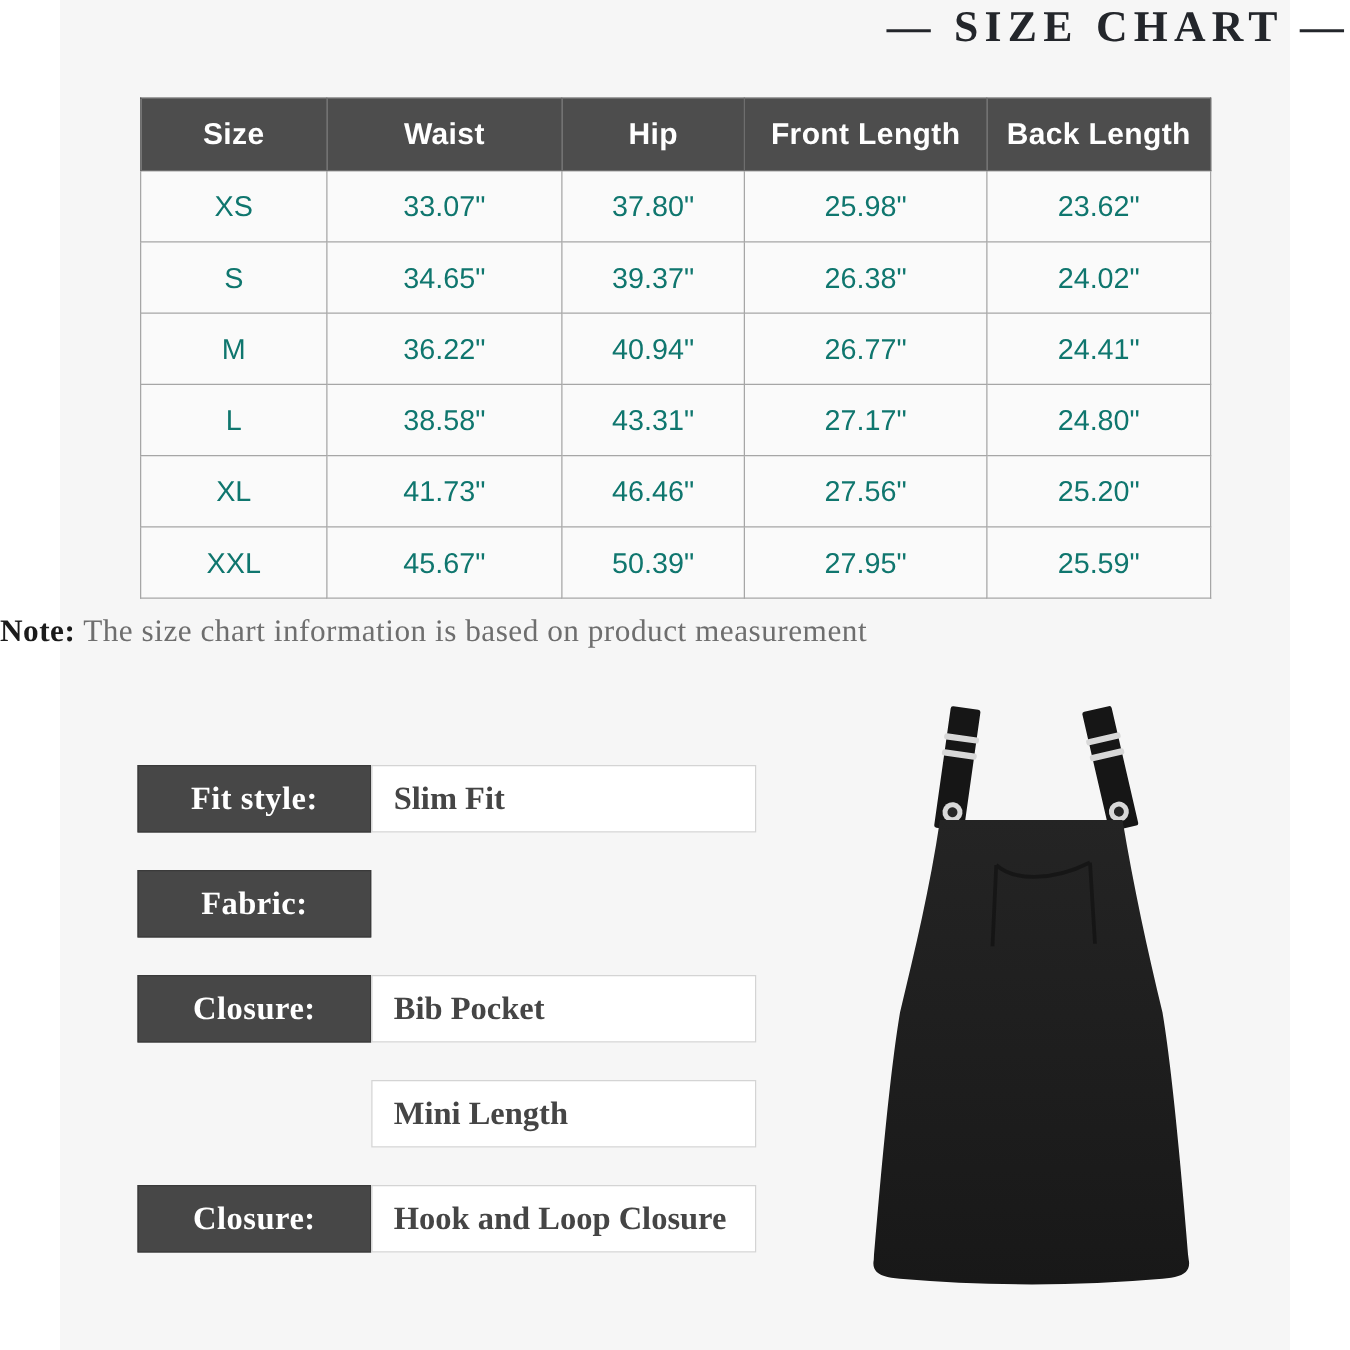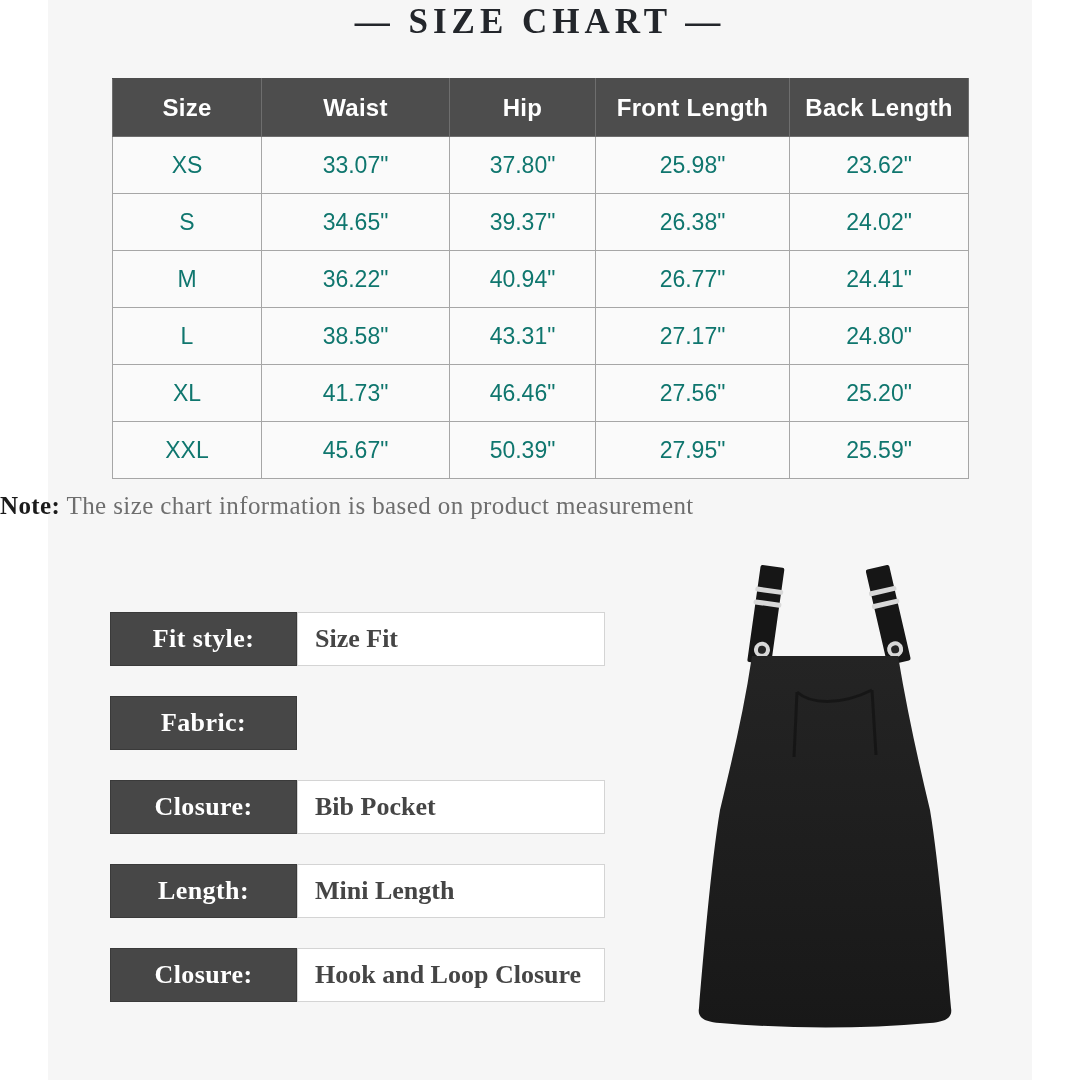--- a/index.html
+++ b/index.html
@@ -8,21 +8,21 @@
     background:#ffffff;
     font-family:"Liberation Serif", serif;
   }
   .card{
     position:absolute;left:48px;top:0;width:984px;height:1080px;
     background:#f6f6f6;
   }
   
   .title{
     position:absolute;left:0;top:2px;width:1080px;
-    text-align:center;
+    text-align:right;
     font-family:"Liberation Serif", serif;
     font-weight:700;font-size:35px;letter-spacing:5px;color:#23262b;
   }
   
   table.size-table{
     position:absolute;left:112px;top:78px;width:856px;
     border-collapse:collapse;table-layout:fixed;
     font-family:"Liberation Sans", sans-serif;
   }
   .size-table th{
@@ -132,28 +132,27 @@
         <td>25.59"</td>
       </tr>
     </tbody>
   </table>
 
   <div class="note">
     <span class="note-label">Note:</span><span> The size chart information is based on product measurement</span>
   </div>
 
   <div class="attr-label" style="top:612px">Fit style:</div>
-  <div class="attr-value" style="top:612px">Size Fit</div>
+  <div class="attr-value" style="top:612px">Slim Fit</div>
 
   <div class="attr-label" style="top:696px">Fabric:</div>
 
   <div class="attr-label" style="top:780px">Closure:</div>
   <div class="attr-value" style="top:780px">Bib Pocket</div>
 
-  <div class="attr-label" style="top:864px">Length:</div>
   <div class="attr-value" style="top:864px">Mini Length</div>
 
   <div class="attr-label" style="top:948px">Closure:</div>
   <div class="attr-value" style="top:948px">Hook and Loop Closure</div>
 
   <svg class="product-image" viewBox="0 0 330 500" xmlns="http://www.w3.org/2000/svg">
     <defs>
       <linearGradient id="dressShade" x1="0" y1="0" x2="0" y2="1">
         <stop offset="0" stop-color="#242424"></stop>
         <stop offset="1" stop-color="#181818"></stop>

